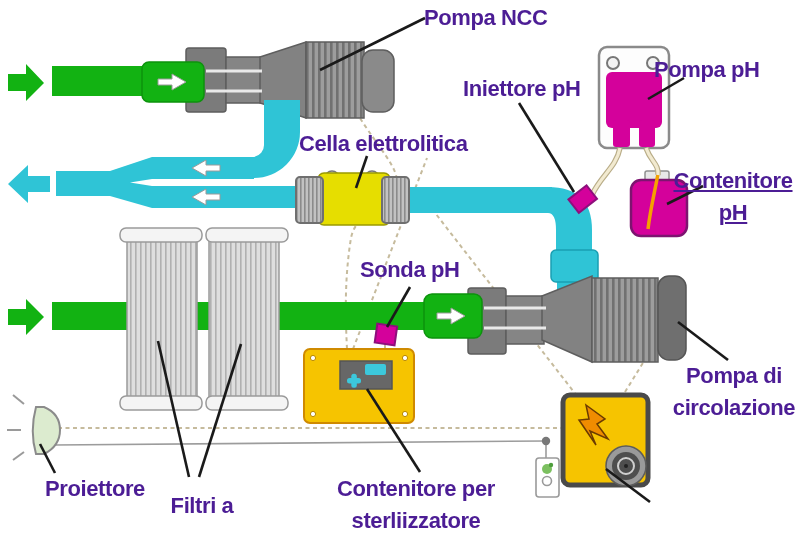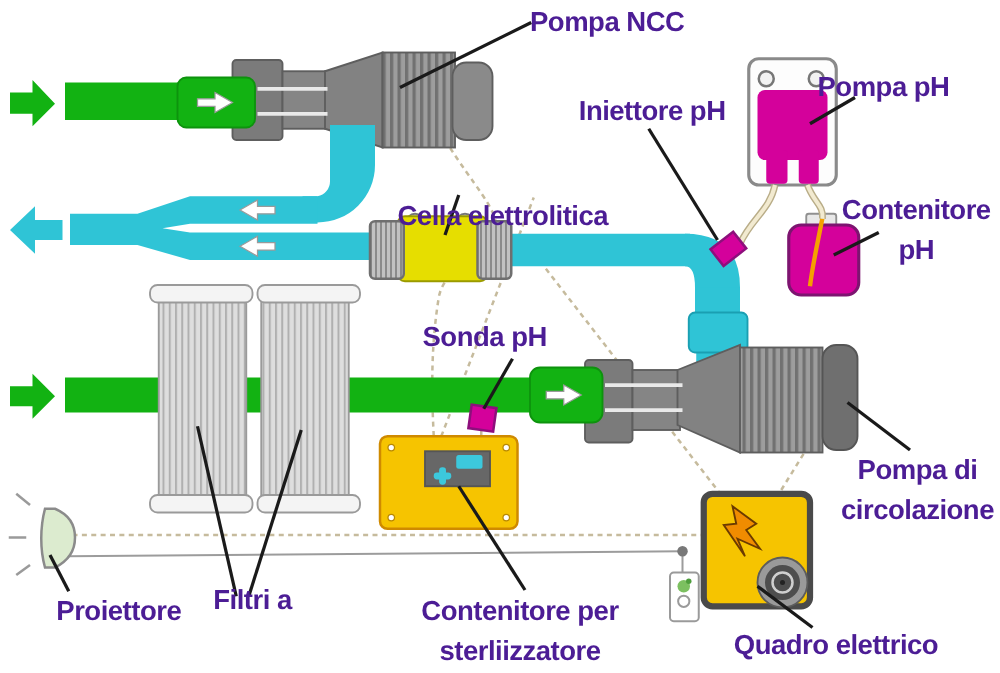--- a/index.html
+++ b/index.html
@@ -200,35 +200,34 @@
     <line x1="158" y1="341" x2="189" y2="477"></line>
     <line x1="241" y1="344" x2="199" y2="477"></line>
     <line x1="367" y1="389" x2="420" y2="472"></line>
     <line x1="606" y1="469" x2="650" y2="502"></line>
   </g>
 </svg>
 
   <div class="lbl" style="left:424px;top:2px;">Pompa NCC</div>
   <div class="lbl" style="left:418px;top:73px;margin-left:45px;">Iniettore pH</div>
   <div class="lbl" style="left:654px;top:54px;">Pompa pH</div>
-  <div class="lbl" style="left:318px;top:128px;margin-top:29px;">Cella elettrolitica</div>
-  <div class="lbl centered" style="left:668px;top:152px;width:130px;">
+  <div class="lbl" style="left:299px;top:128px;">Cella elettrolitica</div>
+  <div class="lbl centered" style="left:668px;top:165px;width:130px;text-decoration:underline;">
     <div>Contenitore</div>
     <div>pH</div>
   </div>
-  <div class="lbl" style="left:338px;top:254px;">Sonda pH</div>
+  <div class="lbl" style="left:360px;top:254px;">Sonda pH</div>
   <div class="lbl centered" style="left:664px;top:360px;width:140px;">
     <div>Pompa di</div>
     <div>circolazione</div>
   </div>
   <div class="lbl centered" style="left:6px;top:473px;width:178px;text-align:center;">
     <div>Proiettore</div>
   </div>
-  <div class="lbl centered" style="left:128px;top:464px;width:148px;">
+  <div class="lbl centered" style="left:128px;top:490px;width:148px;">
     <div>Filtri a</div>
   </div>
   <div class="lbl centered" style="left:325px;top:473px;width:182px;">
     <div>Contenitore per</div>
     <div>sterliizzatore</div>
   </div>
-  <div class="lbl" style="left:587px;top:500px;">Quadro elettrico</div>
 
 </div>
 
 </body></html>

